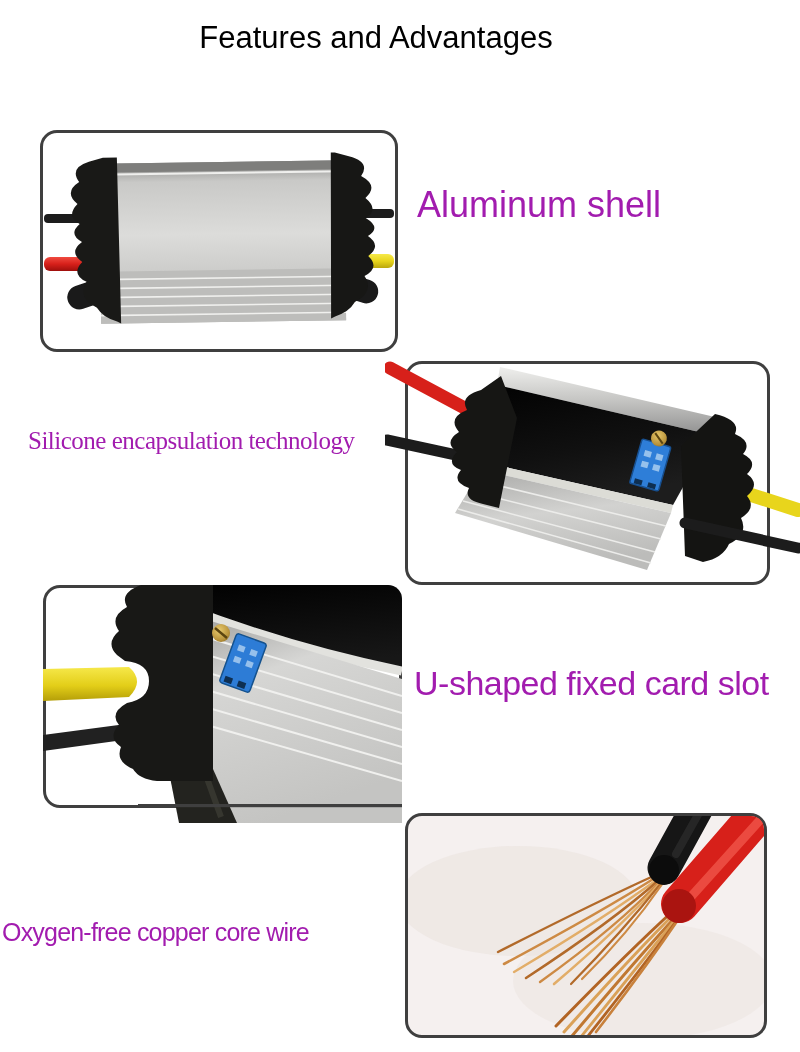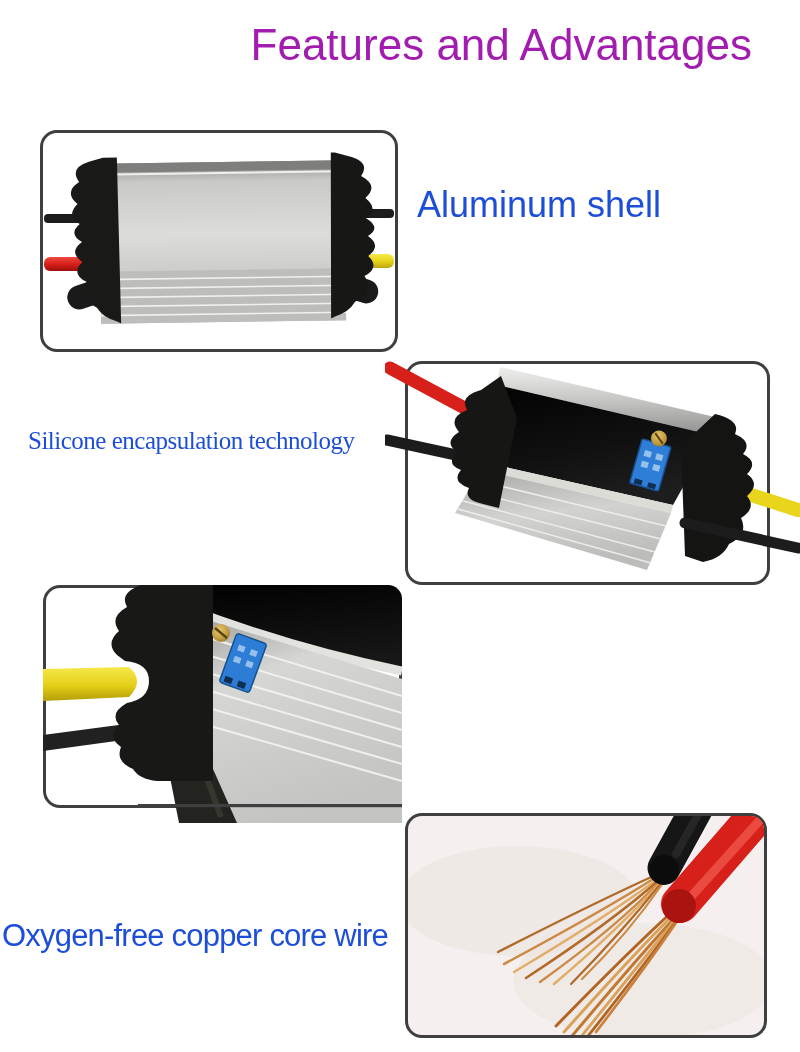--- a/index.html
+++ b/index.html
@@ -1,35 +1,35 @@
 <!DOCTYPE html>
 <html><head>
 <meta charset="utf-8">
 <style>
   html,body{margin:0;padding:0;background:#ffffff;}
   .page{position:relative;width:800px;height:1052px;background:#ffffff;
         font-family:"Liberation Sans",sans-serif;overflow:hidden;}
-  .title{position:absolute;left:0;top:20px;width:752px;text-align:right;
-         font-size:44px;color:#a21caf;white-space:nowrap;}
+  .title{position:absolute;left:0;top:20px;width:752px;text-align:center;
+         font-size:31px;color:#000000;white-space:nowrap;}
   .card{position:absolute;border:3px solid #3f3f3f;border-radius:17px;
         background:#ffffff;box-sizing:border-box;}
   .c1{left:40px;top:130px;width:358px;height:222px;}
   .c2{left:405px;top:361px;width:365px;height:224px;}
   .c3{left:43px;top:585px;width:359px;height:223px;}
   .c4{left:405px;top:813px;width:362px;height:225px;background:#f5f0ef;}
   .photo{position:absolute;}
   .p1{left:40px;top:130px;width:358px;height:222px;}
   .p2{left:385px;top:358px;width:415px;height:235px;}
   .p3{left:43px;top:585px;width:359px;height:238px;border-radius:14px 14px 0 0;overflow:hidden;}
   .p4{left:408px;top:816px;width:356px;height:219px;border-radius:13px;overflow:hidden;}
-  .label{position:absolute;color:#1d4ed8;white-space:nowrap;}
+  .label{position:absolute;color:#a21caf;white-space:nowrap;}
   .l1{left:417px;top:184px;font-size:36px;}
   .l2{left:28px;top:427px;font-size:25px;letter-spacing:-0.5px;font-family:Liberation Serif, serif;}
   .l3{left:414px;top:664px;font-size:34px;letter-spacing:-0.5px;}
-  .l4{left:2px;top:918px;font-size:31px;letter-spacing:-0.8px;}
+  .l4{left:2px;top:918px;font-size:25px;letter-spacing:-0.8px;}
 </style>
 </head>
 <body>
 
 <div class="page">
 
   <div class="title">Features and Advantages</div>
 
   <div class="card c1"></div>
   <div class="card c2"></div>
@@ -244,15 +244,16 @@
     <line x1="290" y1="-10" x2="256" y2="52" stroke="#161616" stroke-width="33" stroke-linecap="round"></line>
     <line x1="296" y1="-12" x2="268" y2="38" stroke="#2e2e2e" stroke-width="8" opacity="0.7" stroke-linecap="round"></line>
     <line x1="350" y1="-2" x2="272" y2="88" stroke="#d7201a" stroke-width="38" stroke-linecap="round"></line>
     <line x1="352" y1="4" x2="280" y2="84" stroke="#f0564a" stroke-width="9" opacity="0.8" stroke-linecap="round"></line>
     <circle cx="256" cy="54" r="15" fill="#0c0c0c"></circle>
     <circle cx="271" cy="90" r="17" fill="#aa1410"></circle>
   </svg>
 
   <div class="label l1">Aluminum shell</div>
   <div class="label l2">Silicone encapsulation technology</div>
+  <div class="label l3">U-shaped fixed card slot</div>
   <div class="label l4">Oxygen-free copper core wire</div>
 
 </div>
 
 </body></html>

